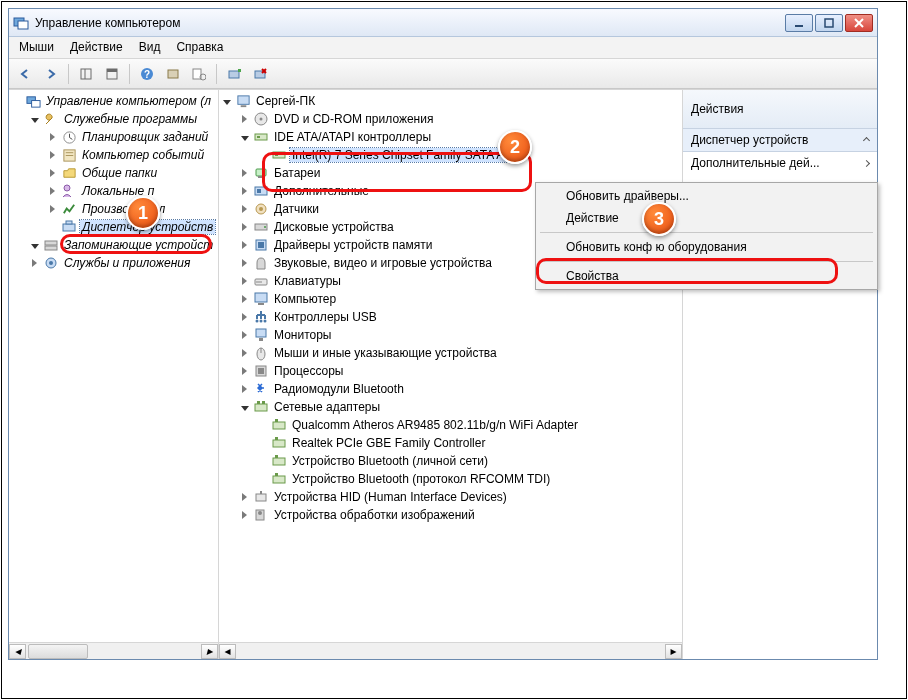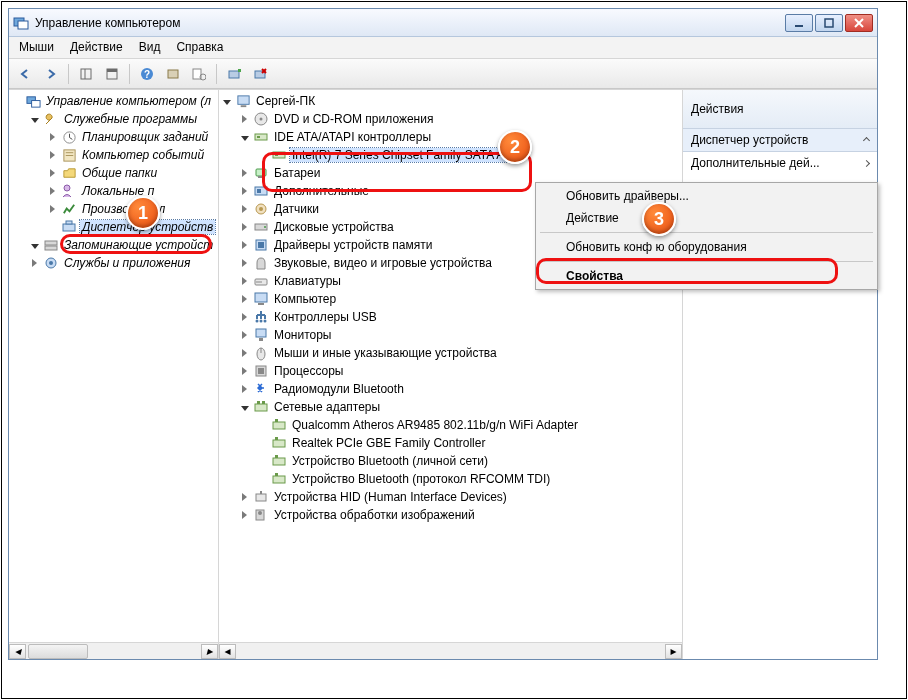--- a/index.html
+++ b/index.html
@@ -49,21 +49,21 @@
 .lbl { padding: 0 2px; }
 .selrow .lbl { background: #cfe3ff; outline: 1px dotted #5a7ca6; }
 
 .scroll-h { position: absolute; bottom: 0; left: 0; right: 0; height: 17px; background: #f0f0f0; border-top: 1px solid #d6d6d6; display:flex; align-items:center; }
 .sbtn { width:17px; height:15px; background: linear-gradient(#fff,#e2e2e2); border:1px solid #bcbcbc; display:flex; align-items:center; justify-content:center; }
 .thumb { height:15px; background: linear-gradient(#f4f4f4,#dcdcdc); border:1px solid #bcbcbc; border-radius:2px; }
 
 .ctxmenu { position: absolute; background: #f2f2f2; border: 1px solid #a7a7a7; box-shadow: 2px 2px 4px rgba(0,0,0,.25); padding: 2px; z-index: 50; }
 .ctxmenu .mi { padding: 4px 18px 4px 28px; white-space: nowrap; }
 .ctxmenu .msep { height: 1px; background: #c8c8c8; margin: 3px 2px; }
-.ctxmenu .mbold { font-weight: bold; }
+.ctxmenu .mbold { font-weight: normal; }
 
 .callout { position: absolute; z-index: 100; width: 34px; height: 34px; border-radius: 50%; background: radial-gradient(circle at 35% 30%, #ff8a3a, #e84b0f); border: 2px solid #fff; box-shadow: 0 2px 4px rgba(0,0,0,.4), inset 0 -2px 4px rgba(0,0,0,.3); color: #fff; font-weight: bold; font-size: 18px; display:flex; align-items:center; justify-content:center; font-family: Arial; }
 .ring { position: absolute; border: 3px solid #e11; border-radius: 10px; z-index: 90; pointer-events:none; }
 
 .ico-pc svg, .ico-gear svg, .ico-disc svg, .ico-ctrl svg, .ico-dev svg, .ico-net svg, .ico-cpu svg, .ico-snd svg, .ico-usb svg, .ico-mon svg, .ico-mouse svg, .ico-kbd svg, .ico-bt svg, .ico-hdd svg, .ico-bat svg, .ico-vid svg, .ico-sens svg, .ico-hid svg, .ico-ram svg, .ico-img svg, .ico-event svg, .ico-task svg, .ico-folder svg, .ico-perf svg, .ico-diskm svg, .ico-mgr svg { width:15px; height:15px; }
 
 .left .pane-inner, .mid .pane-inner { padding-bottom: 18px; }
 </style>
 </head>
 <body>

